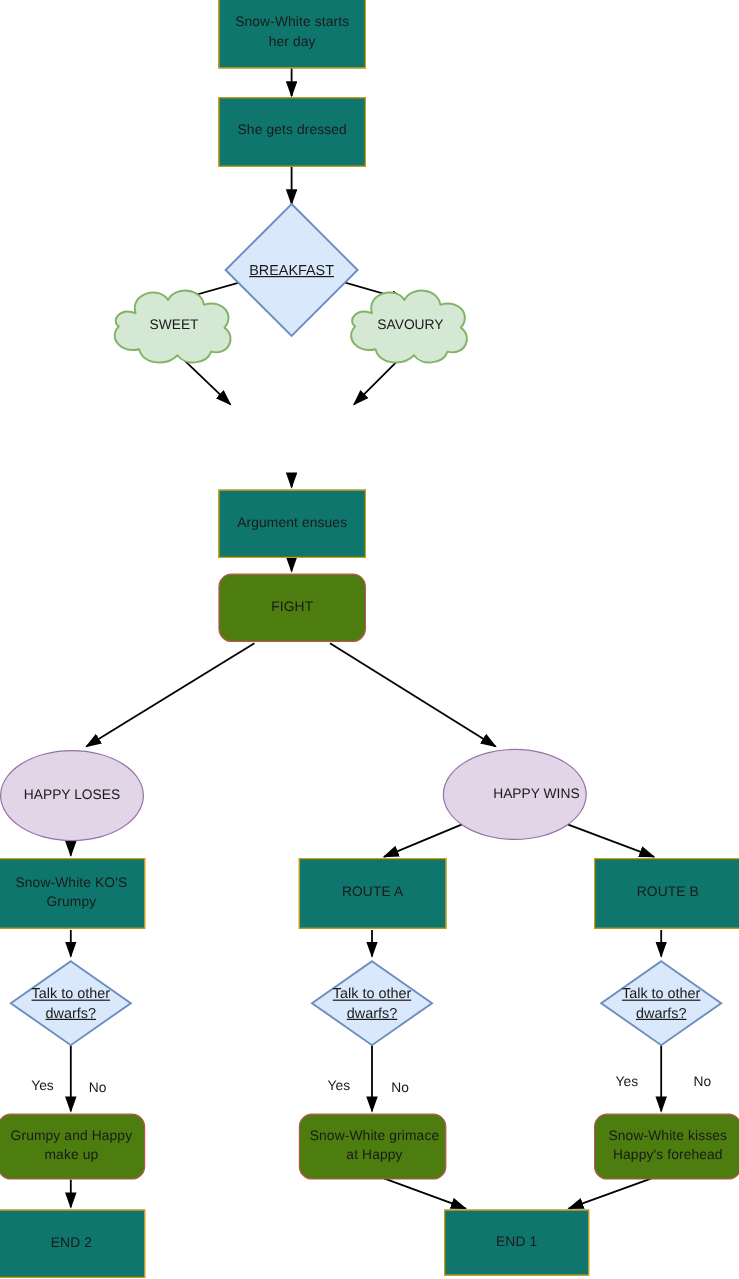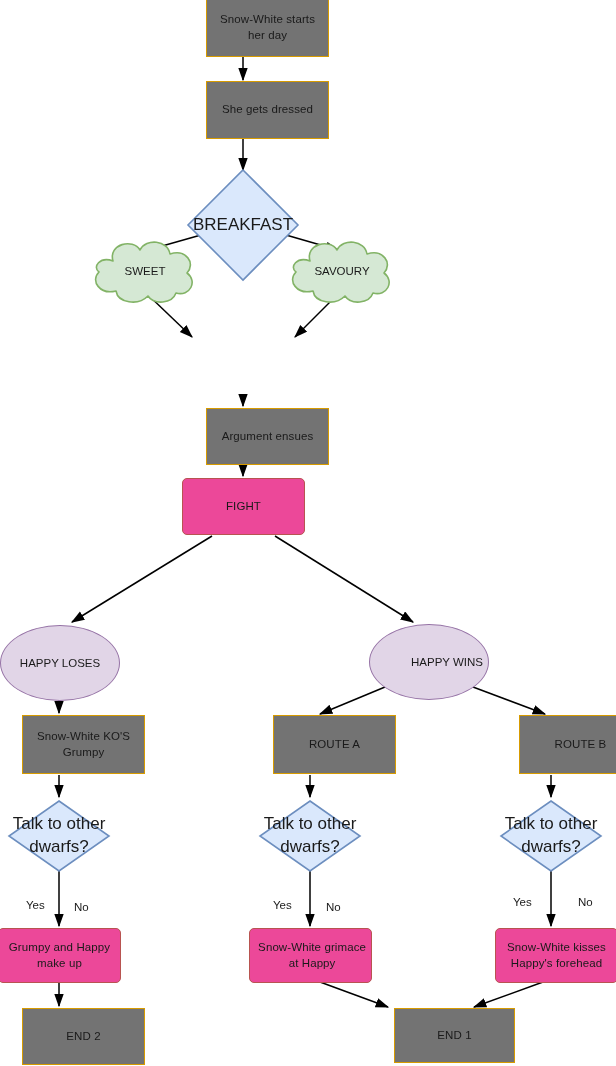--- a/index.html
+++ b/index.html
@@ -29,51 +29,51 @@
     display: flex;
     align-items: center;
     justify-content: center;
     text-align: center;
     font-size: 11.5px;
     color: #1a1a1a;
     line-height: 1.35;
     letter-spacing: 0.1px;
   }
   .rect {
-    background: #737373;
+    background: #0f766e;
     border: 1.6px solid #d79b00;
-    margin-left: 24px;
   }
   .rounded-pink {
-    background: #ec4899;
+    background: #4d7c0f;
     border: 1.6px solid #b85450;
-    border-radius: 5px;
+    border-radius: 11px;
   }
   .node-label {
     display: block;
     padding: 0 5px;
     white-space: pre-line;
   }
   .diamond-wrap {
     position: absolute;
   }
   .diamond-label {
     position: absolute;
     left: 0;
     top: 0;
     width: 100%;
     height: 100%;
     display: flex;
     align-items: center;
     justify-content: center;
     text-align: center;
-    font-size: 17px;
+    font-size: 12px;
     color: #1a1a1a;
     line-height: 1.35;
     white-space: pre-line;
+    text-decoration: underline;
   }
   .ellipse {
     position: absolute;
     box-sizing: border-box;
     background: #e1d5e7;
     border: 1.6px solid #9673a6;
     border-radius: 50%;
     display: flex;
     align-items: center;
     justify-content: center;

